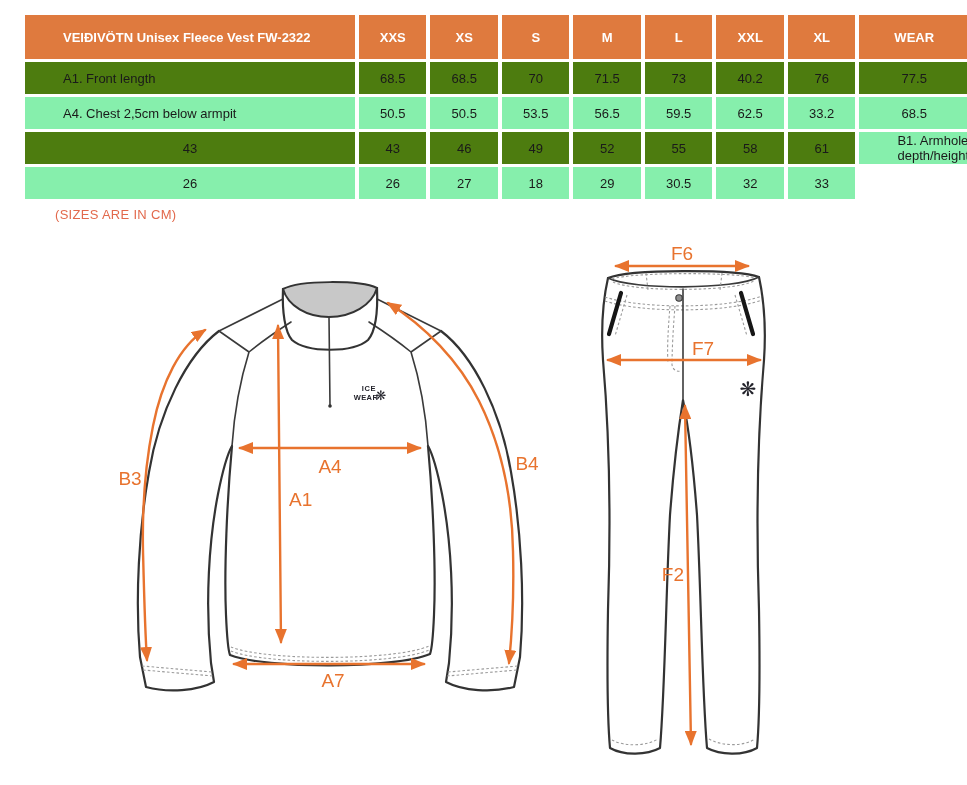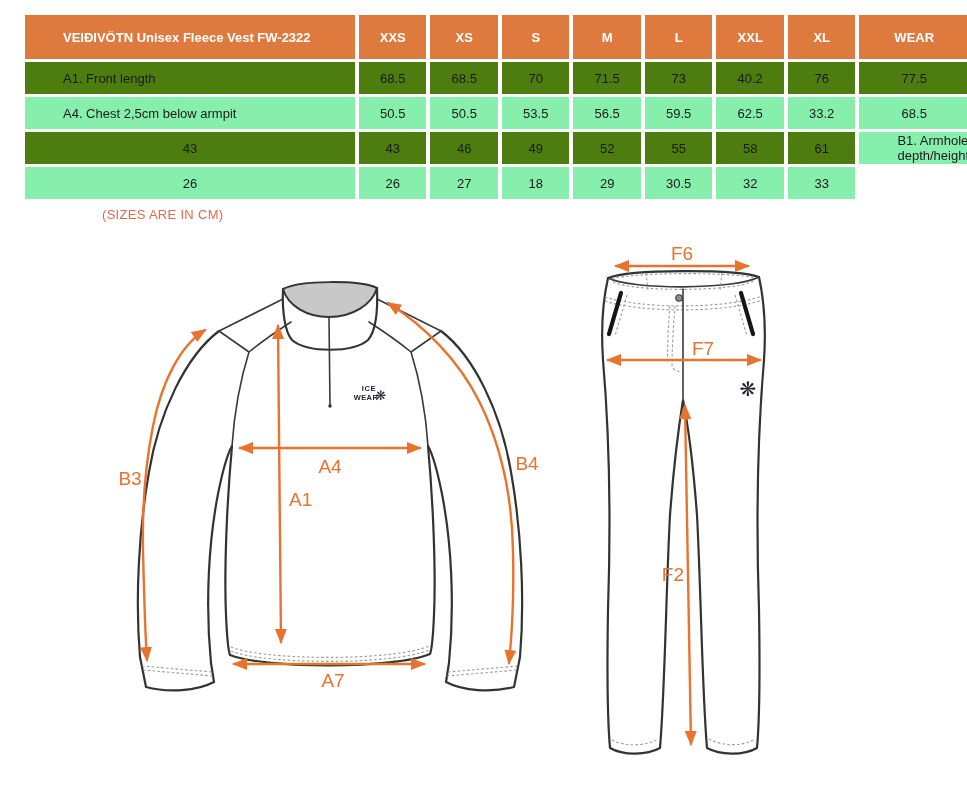--- a/index.html
+++ b/index.html
@@ -21,21 +21,21 @@
   .cell {
     height:32px; font-size:13px; color:#1a1a1a;
     display:flex; align-items:center; justify-content:center;
   }
   .cell.label { justify-content:flex-start; padding-left:38px; box-sizing:border-box; }
   .shade-a { background:#4d7c0f; }
   .shade-b { background:#86efac; }
   
   .note {
     position:absolute; left:55px; top:207px; font-size:13px;
-    color:#E2694C; letter-spacing:0.3px;margin-left:47px;
+    color:#E2694C; letter-spacing:0.3px;
   }
   
   svg.diagram { position:absolute; left:0; top:0; }
   .outline  { fill:none; stroke:#333333; stroke-width:2.2; stroke-linejoin:round; stroke-linecap:round; }
   .thin     { fill:none; stroke:#3a3a3a; stroke-width:1.6; stroke-linecap:round; }
   .stitch   { fill:none; stroke:#9b9b9b; stroke-width:1.1; stroke-dasharray:2.6 2.2; }
   .collarfill { fill:#C8C8C8; stroke:#333333; stroke-width:2; }
   .pocket   { fill:none; stroke:#161616; stroke-width:4.2; stroke-linecap:round; }
   .arrow    { fill:none; stroke:#E8732E; stroke-width:2.4; stroke-linecap:round; }
   .mlabel   { fill:#E8732E; font-size:19px; font-weight:500; font-family:"Liberation Sans", sans-serif; }

